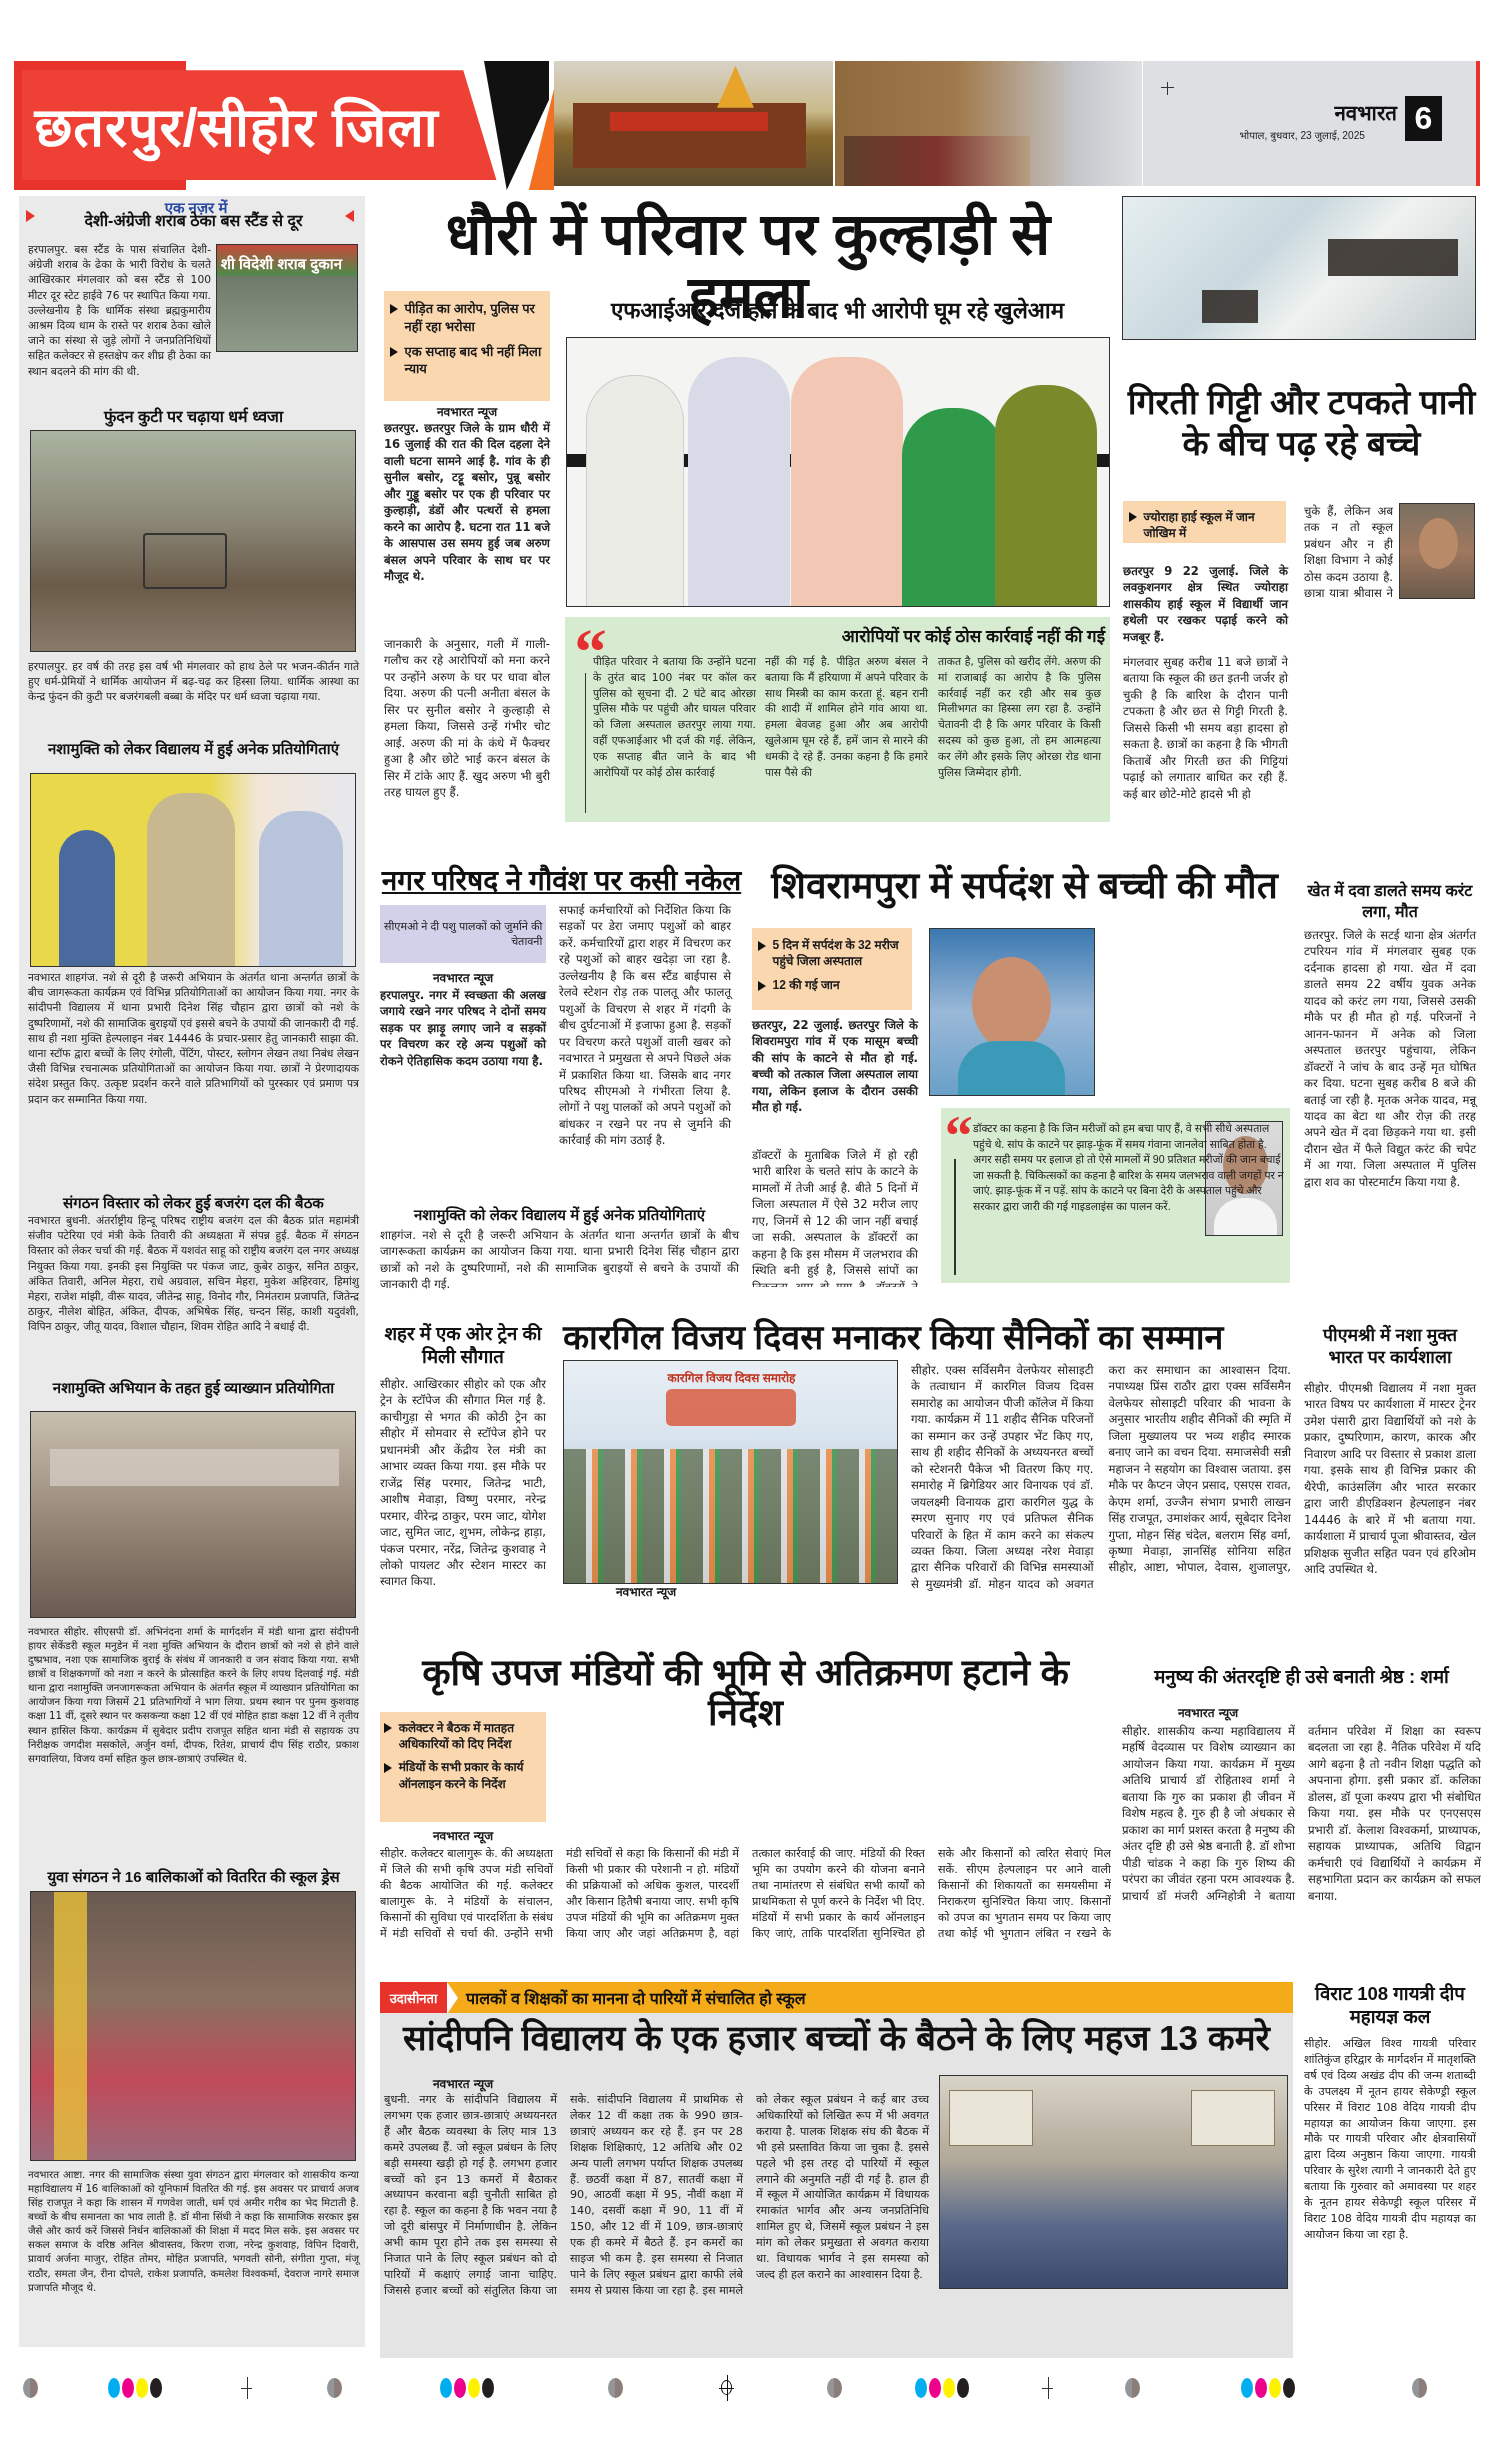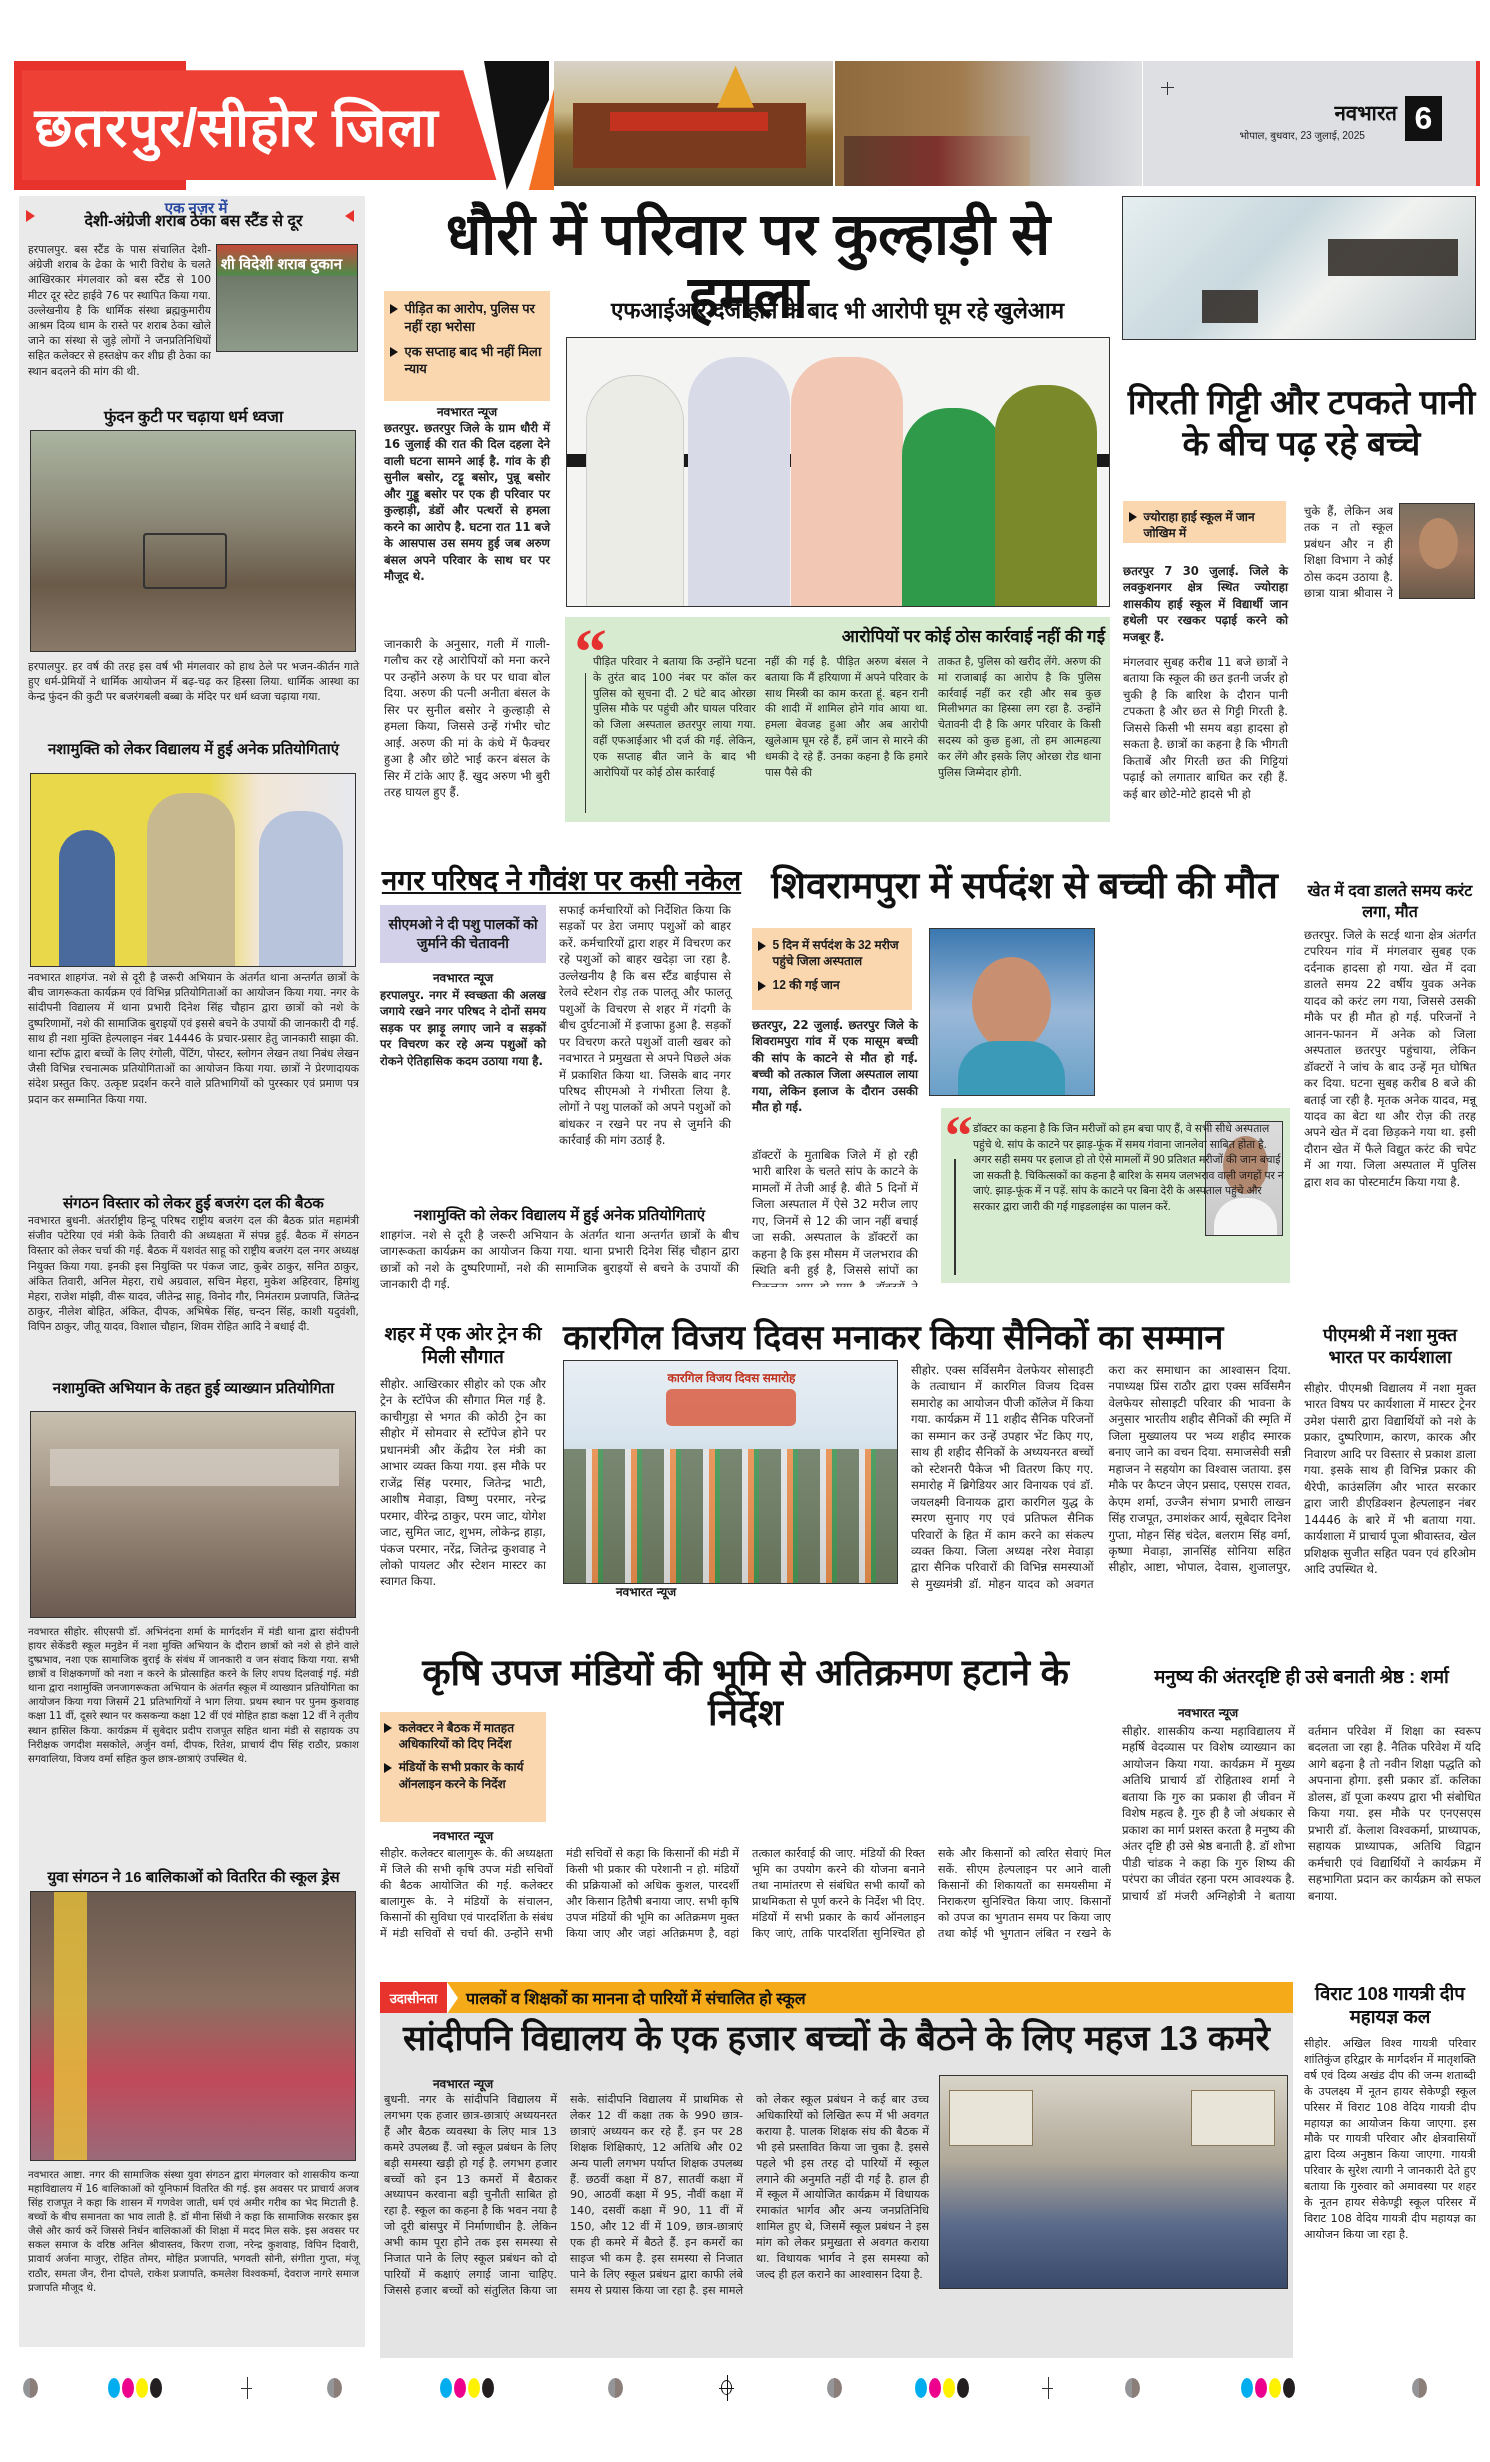--- a/index.html
+++ b/index.html
@@ -113,31 +113,31 @@
 </div>
 
 <div class="abs photo" style="left:1122px;top:196px;width:354px;height:144px;background:linear-gradient(135deg,#e6eef0 0%,#c8d8de 40%,#f0f2f0 60%,#c0cacd 100%);">
   <div class="abs" style="left:205px;top:42px;width:130px;height:37px;background:#2a2520;opacity:.85;"></div>
   <div class="abs" style="left:79px;top:93px;width:56px;height:33px;background:#2a2520;opacity:.85;"></div>
 </div>
 <div class="abs hd" style="left:1127px;top:382px;width:349px;text-align:center;font-size:34px;line-height:1.2;">गिरती गिट्टी और टपकते पानी के बीच पढ़ रहे बच्चे</div>
 <div class="abs" style="left:1123px;top:501px;width:163px;height:42px;background:#fbd7b0;padding:7.5px 5.6px;">
   <div class="bullet" style="font-size:12px;">ज्योराहा हाई स्कूल में जान जोखिम में</div>
 </div>
-<div class="abs body bold" style="left:1123px;top:563px;width:165px;font-size:11.6px;">छतरपुर 7 30 जुलाई. जिले के लवकुशनगर क्षेत्र स्थित ज्योराहा शासकीय हाई स्कूल में विद्यार्थी जान हथेली पर रखकर पढ़ाई करने को मजबूर हैं.</div>
+<div class="abs body bold" style="left:1123px;top:563px;width:165px;font-size:11.6px;">छतरपुर 9 22 जुलाई. जिले के लवकुशनगर क्षेत्र स्थित ज्योराहा शासकीय हाई स्कूल में विद्यार्थी जान हथेली पर रखकर पढ़ाई करने को मजबूर हैं.</div>
 <div class="abs body" style="left:1123px;top:654px;width:165px;font-size:11.6px;">मंगलवार सुबह करीब 11 बजे छात्रों ने बताया कि स्कूल की छत इतनी जर्जर हो चुकी है कि बारिश के दौरान पानी टपकता है और छत से गिट्टी गिरती है. जिससे किसी भी समय बड़ा हादसा हो सकता है. छात्रों का कहना है कि भीगती किताबें और गिरती छत की गिट्टियां पढ़ाई को लगातार बाधित कर रही हैं. कई बार छोटे-मोटे हादसे भी हो</div>
 <div class="abs photo" style="left:1399px;top:503px;width:76px;height:96px;background:linear-gradient(180deg,#7a7060 0%,#a07860 50%,#6a5a4a 100%);">
   <div class="abs" style="left:18.6px;top:14px;width:39px;height:51px;background:#b88a68;border-radius:50%;"></div>
 </div>
 <div class="abs body" style="left:1304px;top:503px;width:89px;height:98px;font-size:11.6px;overflow:hidden;">चुके हैं, लेकिन अब तक न तो स्कूल प्रबंधन और न ही शिक्षा विभाग ने कोई ठोस कदम उठाया है. छात्रा यात्रा श्रीवास ने कहा कि हम डर के साए में पढ़ते हैं. बारिश होने पर क्लास में बैठना मुश्किल हो जाता है. कई बार गिट्टियां सिर पर गिरी हैं, लेकिन हमारी सुनवाई नहीं हो रही. स्थानीय ग्रामीणों और अभिभावकों ने प्रशासन और शिक्षा विभाग से तुरंत कार्रवाई की मांग की है कि विद्यालय की स्थिति की जांच कर कार्रवाई की जाए, ताकि बच्चों की जान जोखिम में न पड़े और उनकी पढ़ाई सुचारू रूप से जारी रह सके.</div>
 <div class="abs body" style="left:1304px;top:601px;width:171px;height:233px;font-size:11.6px;overflow:hidden;"></div>
 
 <div class="abs hd" style="left:380px;top:866px;width:363px;font-size:28px;text-align:center;text-decoration:underline;">नगर परिषद ने गौवंश पर कसी नकेल</div>
 <div class="abs" style="left:380px;top:905px;width:166px;height:58px;background:#d3d0ea;display:flex;align-items:center;justify-content:center;text-align:center;padding:3.7px;">
-  <span style="font-family:'Liberation Sans',sans-serif;font-weight:bold;font-size:14px;line-height:1.35;">सीएमओ ने दी पशु पालकों को जुर्माने की चेतावनी</span>
+  <span style="font-family:'Liberation Sans',sans-serif;font-weight:normal;font-size:11px;line-height:1.35;text-align:right;">सीएमओ ने दी पशु पालकों को जुर्माने की चेतावनी</span>
 </div>
 <div class="abs byline" style="left:380px;top:969px;width:166px;">नवभारत न्यूज</div>
 <div class="abs body bold" style="left:380px;top:987px;width:166px;font-size:11.6px;">हरपालपुर. नगर में स्वच्छता की अलख जगाये रखने नगर परिषद ने दोनों समय सड़क पर झाड़ू लगाए जाने व सड़कों पर विचरण कर रहे अन्य पशुओं को रोकने ऐतिहासिक कदम उठाया गया है.</div>
 <div class="abs body" style="left:559px;top:902px;width:172px;font-size:11.6px;">सफाई कर्मचारियों को निर्देशित किया कि सड़कों पर डेरा जमाए पशुओं को बाहर करें. कर्मचारियों द्वारा शहर में विचरण कर रहे पशुओं को बाहर खदेड़ा जा रहा है. उल्लेखनीय है कि बस स्टैंड बाईपास से रेलवे स्टेशन रोड़ तक पालतू और फालतू पशुओं के विचरण से शहर में गंदगी के बीच दुर्घटनाओं में इजाफा हुआ है. सड़कों पर विचरण करते पशुओं वाली खबर को नवभारत ने प्रमुखता से अपने पिछले अंक में प्रकाशित किया था. जिसके बाद नगर परिषद सीएमओ ने गंभीरता लिया है. लोगों ने पशु पालकों को अपने पशुओं को बांधकर न रखने पर नप से जुर्माने की कार्रवाई की मांग उठाई है.</div>
 
 <div class="abs hd" style="left:380px;top:1207px;width:359px;font-size:15px;text-align:center;">नशामुक्ति को लेकर विद्यालय में हुई अनेक प्रतियोगिताएं</div>
 <div class="abs body" style="left:380px;top:1227px;width:359px;font-size:11.6px;">शाहगंज. नशे से दूरी है जरूरी अभियान के अंतर्गत थाना अन्तर्गत छात्रों के बीच जागरूकता कार्यक्रम का आयोजन किया गया. थाना प्रभारी दिनेश सिंह चौहान द्वारा छात्रों को नशे के दुष्परिणामों, नशे की सामाजिक बुराइयों से बचने के उपायों की जानकारी दी गई.</div>
 
 <div class="abs hd" style="left:752px;top:866px;width:545px;font-size:37px;text-align:center;">शिवरामपुरा में सर्पदंश से बच्ची की मौत</div>
 <div class="abs" style="left:752px;top:928px;width:160px;height:82px;background:#fbd7b0;padding:9.3px 5.6px;">

